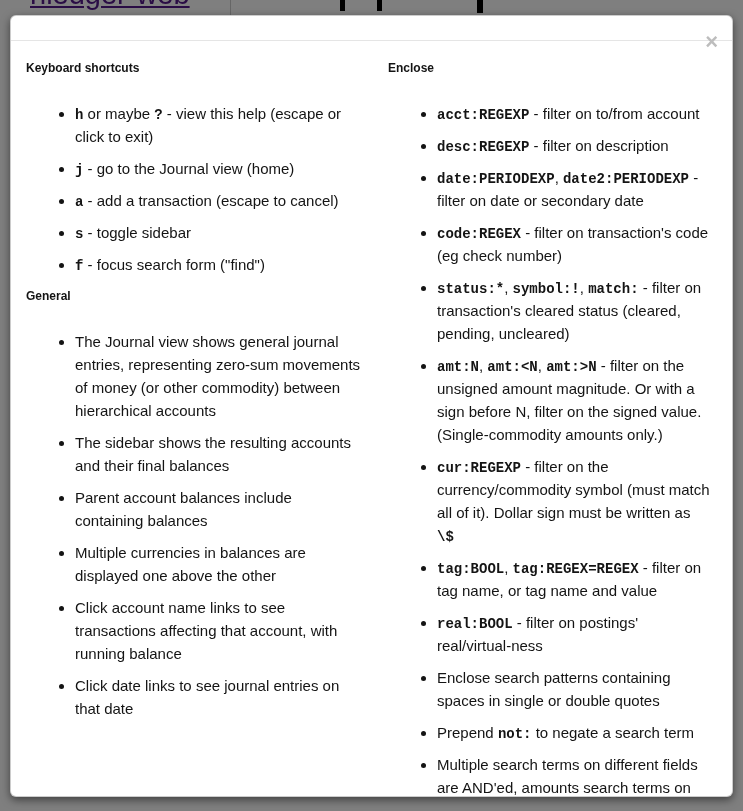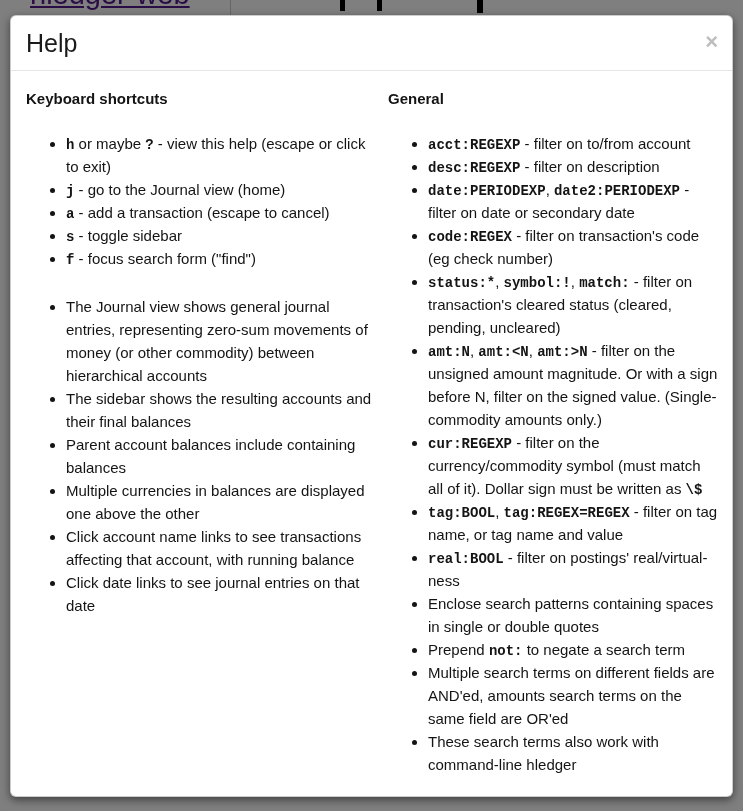--- a/index.html
+++ b/index.html
@@ -52,32 +52,32 @@
     font-family: "Liberation Sans", sans-serif;
     font-size: 22px; font-weight: bold; line-height: 20px;
     color: #bdbdbd; cursor: pointer;
   }
   .modal-body { display: flex; padding: 19px 15px 15px; }
   .col { flex: none; }
   .col-left  { width: 347px; }
   .col-right { width: 346px; padding-left: 15px; }
   .col h5 {
     margin: 0 0 10px;
-    font-size: 15px; font-weight: bold; line-height: 17px;
+    font-size: 12px; font-weight: bold; line-height: 17px;
     color: #141414;
   }
   .col ul {
     margin: 25px 0 12px;
     padding-left: 40px;
     list-style: disc;
   }
   .col li {
     font-size: 15px; line-height: 23px;
     color: #141414;
-    margin: 0;
+    margin: 9px;
   }
   .col code {
     font-family: "Liberation Mono", monospace;
     font-weight: bold;
     font-size: 14px;
     line-height: 1;
     color: #141414;
     background: none; padding: 0;
   }
 </style>
@@ -90,43 +90,43 @@
   <div class="frag f1"></div>
   <div class="frag f2"></div>
   <div class="frag f3"></div>
 </div>
 
 <div class="backdrop"></div>
 
 <div class="modal">
   <div class="modal-header">
     <button class="close-btn">×</button>
-    <div class="modal-title">Help</div>
   </div>
   <div class="modal-body">
     <div class="col col-left">
       <h5>Keyboard shortcuts</h5>
       <ul>
           <li><code>h</code> or maybe <code>?</code> - view this help (escape or click to exit)</li>
           <li><code>j</code> - go to the Journal view (home)</li>
           <li><code>a</code> - add a transaction (escape to cancel)</li>
           <li><code>s</code> - toggle sidebar</li>
           <li><code>f</code> - focus search form ("find")</li>
         </ul>
+      <h5>General</h5>
       <ul>
           <li>The Journal view shows general journal entries, representing zero-sum movements of money (or other commodity) between hierarchical accounts</li>
           <li>The sidebar shows the resulting accounts and their final balances</li>
           <li>Parent account balances include containing balances</li>
           <li>Multiple currencies in balances are displayed one above the other</li>
           <li>Click account name links to see transactions affecting that account, with running balance</li>
           <li>Click date links to see journal entries on that date</li>
         </ul>
     </div>
     <div class="col col-right">
-      <h5>General</h5>
+      <h5>Enclose</h5>
       <ul>
           <li><code>acct:REGEXP</code> - filter on to/from account</li>
           <li><code>desc:REGEXP</code> - filter on description</li>
           <li><code>date:PERIODEXP</code>, <code>date2:PERIODEXP</code> - filter on date or secondary date</li>
           <li><code>code:REGEX</code> - filter on transaction's code (eg check number)</li>
           <li><code>status:*</code>, <code>symbol:!</code>, <code>match:</code> - filter on transaction's cleared status (cleared, pending, uncleared)</li>
           <li><code>amt:N</code>, <code>amt:&lt;N</code>, <code>amt:&gt;N</code> - filter on the unsigned amount magnitude. Or with a sign before N, filter on the signed value. (Single-commodity amounts only.)</li>
           <li><code>cur:REGEXP</code> - filter on the currency/commodity symbol (must match all of it). Dollar sign must be written as <code>\$</code></li>
           <li><code>tag:BOOL</code>, <code>tag:REGEX=REGEX</code> - filter on tag name, or tag name and value</li>
           <li><code>real:BOOL</code> - filter on postings' real/virtual-ness</li>

